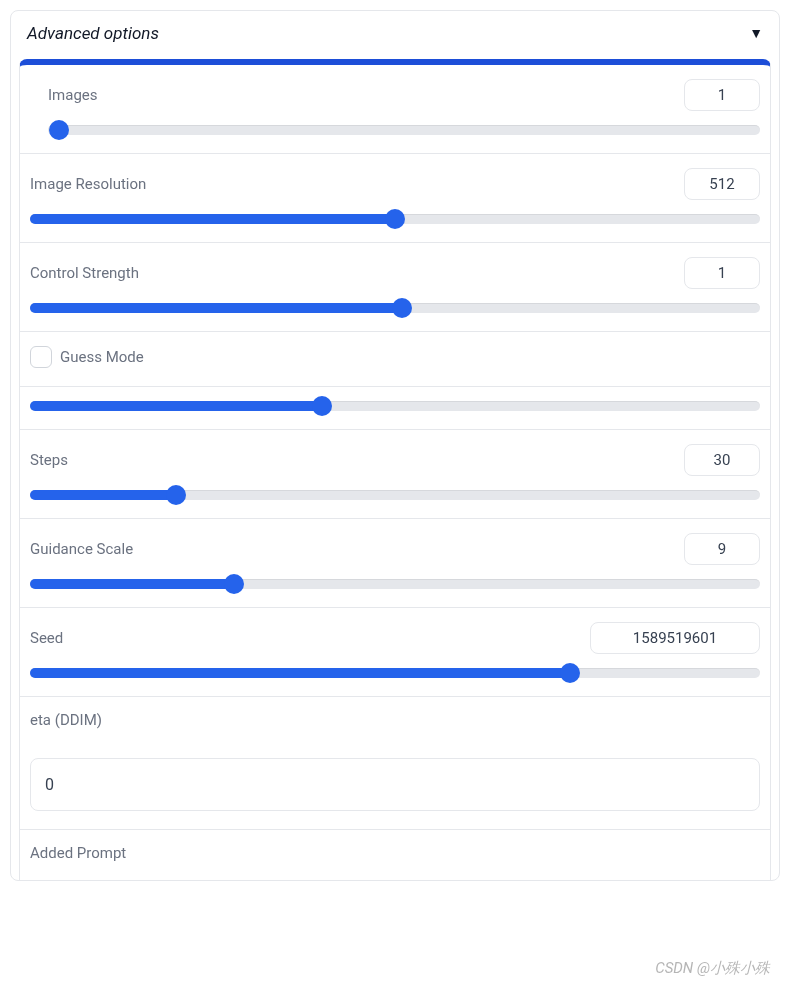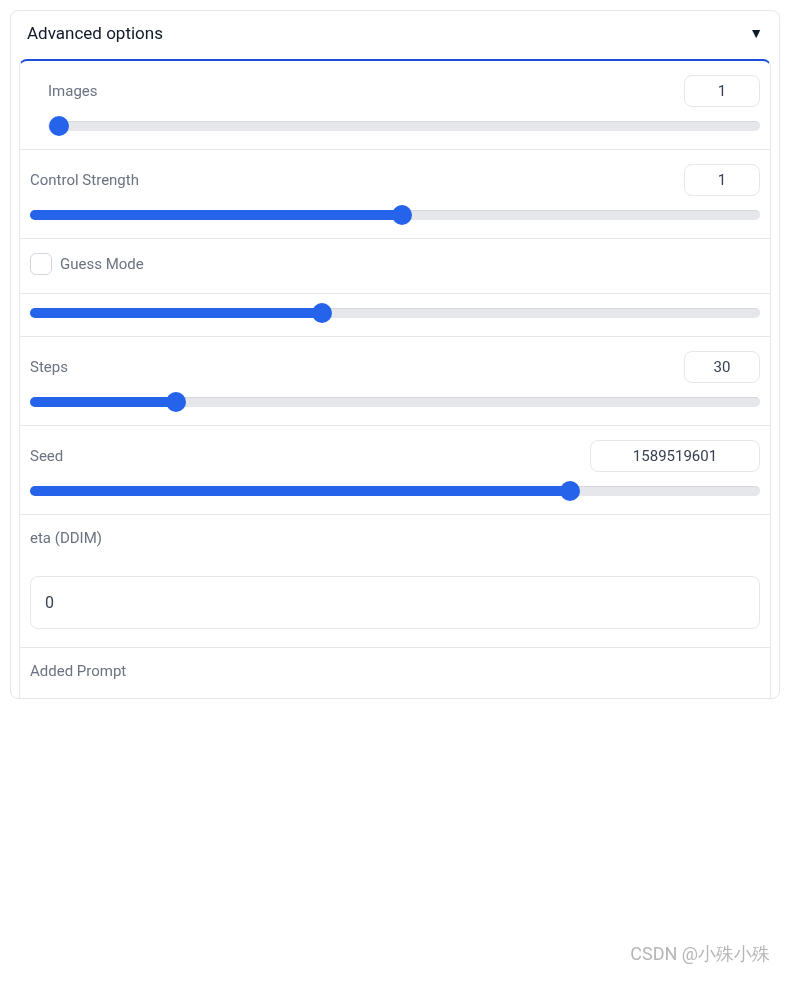--- a/index.html
+++ b/index.html
@@ -20,40 +20,41 @@
       border-radius: 8px;
       margin: 10px;
       overflow: hidden;
     }
     .panel-header {
       display: flex;
       justify-content: space-between;
       align-items: center;
       padding: 12px 16px 16px 16px;
       cursor: pointer;
+      font-style: italic;
     }
     .panel-title {
       font-size: 17px;
       color: #111827;
       font-weight: 400;
     }
     .toggle-icon {
       font-size: 14px;
       color: #111827;
     }
     .controls {
       padding: 0 8px 0 8px;
     }
     .control-block {
       border: 1px solid #e5e7eb;
       border-top: none;
       padding: 14px 10px 18px 10px;
     }
     .control-block:first-child {
-      border-top: 2px solid #1d4ed8;
+      border-top: 6px solid #1d4ed8;
       border-top-left-radius: 8px;
       border-top-right-radius: 8px;
       padding-left: 28px;
     }
     .control-header {
       display: flex;
       justify-content: space-between;
       align-items: center;
       margin-bottom: 14px;
     }
@@ -123,25 +124,26 @@
       border-radius: 8px;
       padding: 16px 14px;
       font-size: 16px;
       color: #374151;
       background: #ffffff;
       outline: none;
       font-family: inherit;
     }
     .watermark {
       position: absolute;
-      bottom: 28px;
+      bottom: 16px;
       right: 20px;
-      font-size: 18px;
+      font-size: 15px;
       color: rgba(120, 120, 120, 0.55);
       pointer-events: none;
+      font-style: italic;
     }
   </style>
 </head>
 <body>
 
 <div class="panel">
   <div class="panel-header">
     <span class="panel-title">Advanced options</span>
     <span class="toggle-icon">▼</span>
   </div>
@@ -151,20 +153,30 @@
       <div class="control-header">
         <span class="control-label">Images</span>
         <span class="value-box">1</span>
       </div>
       <div class="slider-track">
         <div class="slider-fill" style="width:0%"></div>
         <div class="slider-thumb" style="left:1.5%"></div>
       </div>
     </div>
 
+    <div class="control-block">
+      <div class="control-header">
+        <span class="control-label">Image Resolution</span>
+        <span class="value-box">512</span>
+      </div>
+      <div class="slider-track">
+        <div class="slider-fill" style="width:50%"></div>
+        <div class="slider-thumb" style="left:50%"></div>
+      </div>
+    </div>
 
     <div class="control-block">
       <div class="control-header">
         <span class="control-label">Control Strength</span>
         <span class="value-box">1</span>
       </div>
       <div class="slider-track">
         <div class="slider-fill" style="width:51%"></div>
         <div class="slider-thumb" style="left:51%"></div>
       </div>
@@ -189,20 +201,30 @@
       <div class="control-header">
         <span class="control-label">Steps</span>
         <span class="value-box">30</span>
       </div>
       <div class="slider-track">
         <div class="slider-fill" style="width:20%"></div>
         <div class="slider-thumb" style="left:20%"></div>
       </div>
     </div>
 
+    <div class="control-block">
+      <div class="control-header">
+        <span class="control-label">Guidance Scale</span>
+        <span class="value-box">9</span>
+      </div>
+      <div class="slider-track">
+        <div class="slider-fill" style="width:28%"></div>
+        <div class="slider-thumb" style="left:28%"></div>
+      </div>
+    </div>
 
     <div class="control-block">
       <div class="control-header">
         <span class="control-label">Seed</span>
         <span class="value-box wide">1589519601</span>
       </div>
       <div class="slider-track">
         <div class="slider-fill" style="width:74%"></div>
         <div class="slider-thumb" style="left:74%"></div>
       </div>

